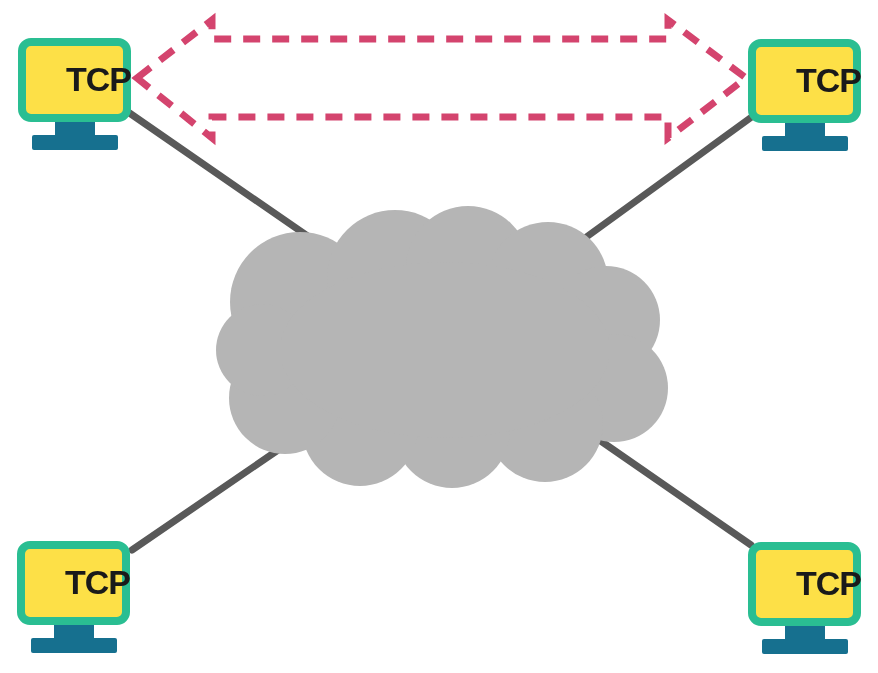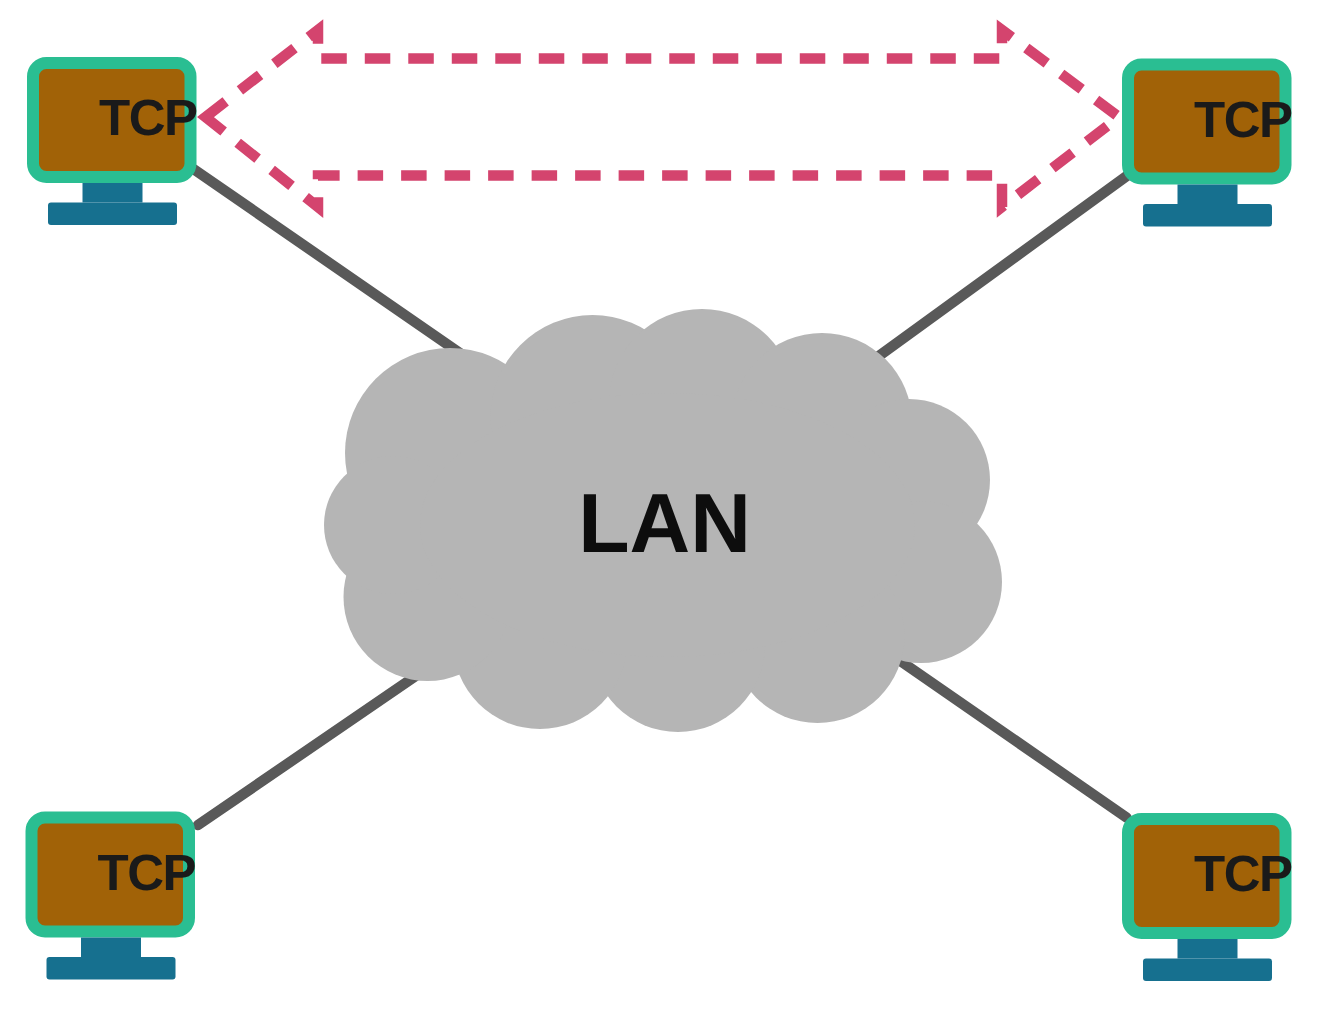--- a/index.html
+++ b/index.html
@@ -24,21 +24,21 @@
   }
   
   .computer {
     position: absolute;
     width: 113px;
   }
   .monitor {
     box-sizing: border-box;
     width: 113px;
     height: 84px;
-    background: #a16207;
+    background: #fde047;
     border: 8px solid #2abe92;
     border-radius: 13px;
     display: flex;
     align-items: center;
     justify-content: center;
     padding-left: 48px;
   }
   .monitor-label {
     font-size: 34px;
     font-weight: 700;
@@ -127,21 +127,20 @@
       <circle cx="360" cy="428" r="58"></circle>
       <circle cx="285" cy="398" r="56"></circle>
       <circle cx="262" cy="350" r="46"></circle>
       <ellipse cx="445" cy="350" rx="165" ry="88"></ellipse>
     </g>
 
     <polygon points="137,78 212,20 212,39 668,39 668,20 746,78 668,138 668,117 212,117 212,138" fill="none" stroke="#d4446e" stroke-width="7" stroke-dasharray="17 12" stroke-linejoin="miter"></polygon>
   </svg>
 
 
-  <div class="lan-label">LAN</div>
 
   <div class="computer tl">
     <div class="monitor">
       <span class="monitor-label">TCP</span>
     </div>
     <div class="stand-neck"></div>
     <div class="stand-base"></div>
   </div>
 
   <div class="computer tr">

